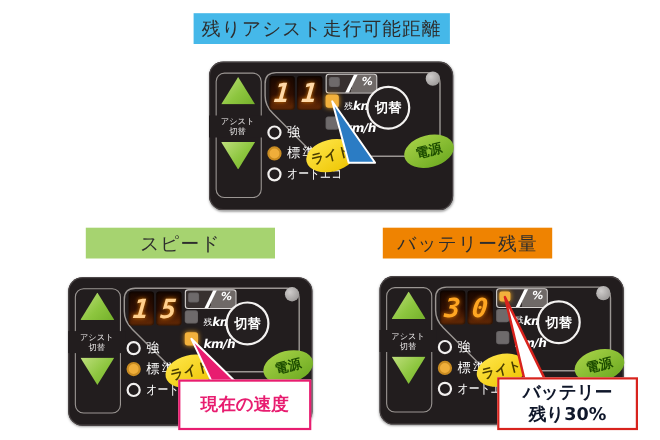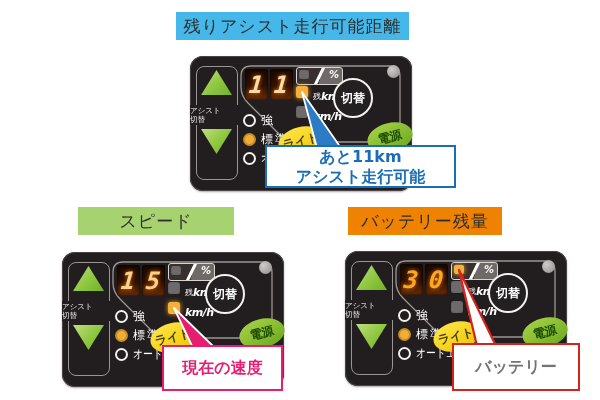--- a/index.html
+++ b/index.html
@@ -16,21 +16,21 @@
          box-shadow:0 1px 2px rgba(0,0,0,.35), inset 0 0 0 1px #4a4445;}
 
   
   .leftcol{position:absolute;left:6px;top:10px;width:40px;height:112px;
            border:1.3px solid #9b9693;border-radius:8px;}
   .tri{position:absolute;left:11px;width:31px;height:25px;
        background:linear-gradient(135deg,#bfdf7d,#8dc63f 55%,#74b02a);}
   .tri-up{top:14px;clip-path:polygon(50% 0,100% 100%,0 100%);}
   .tri-down{top:73px;clip-path:polygon(0 0,100% 0,50% 100%);}
   .assist-label{position:absolute;left:0;top:49px;width:52px;background:#221d1e;
-                color:#f0eeee;font-size:7.5px;line-height:9px;text-align:left;padding:1px 0;}
+                color:#f0eeee;font-size:7.5px;line-height:9px;text-align:center;padding:1px 0;}
 
   
   .cluster{position:absolute;left:0;top:0;width:222px;height:135px;pointer-events:none;}
 
   
   .display{position:absolute;left:55px;top:13px;display:flex;gap:2px;}
   .cell{width:23px;height:31px;border-radius:3px;
         background:linear-gradient(180deg,#190800 0%,#311003 55%,#6b2d06 100%);
         box-shadow:inset 0 0 3px #000;display:flex;align-items:center;justify-content:center;}
   .digit{font-family:"DejaVu Sans Mono","Liberation Mono",monospace;
@@ -135,21 +135,21 @@
       <span class="mode-label m2">標準</span>
       <span class="radio r3"></span>
       <span class="mode-label m3">オートエコ</span>
 
       <div class="oval btn-light">ライト</div>
       <div class="oval btn-power">電源</div>
     </div>
   </div>
 
   <div class="abs">
-    <div class="sec-header" style="left: 78px; top: 207px; width: 156px; background: rgb(166, 211, 112); text-align: right;">スピード</div>
+    <div class="sec-header" style="left: 78px; top: 207px; width: 172px; background: rgb(166, 211, 112); text-align: right;">スピード</div>
 
     <div class="panel" style="left:62px;top:252px;">
       <div class="leftcol"></div>
       <div class="tri tri-up"></div>
       <div class="assist-label">
         <div>アシスト</div>
         <div>切替</div>
       </div>
       <div class="tri tri-down"></div>
 
@@ -240,24 +240,21 @@
       <div class="oval btn-power">電源</div>
     </div>
   </div>
 
   <svg class="tails" viewBox="0 0 600 400">
     <polygon points="302,92 317,148 341,148" stroke-width="1.8" stroke-linejoin="round" fill="#2b7cc4" stroke="#ffffff"></polygon>
     <polygon points="174,308 193,348 215,348" stroke-width="1.8" stroke-linejoin="round" fill="#e81d70" stroke="#ffffff"></polygon>
     <polygon points="459,270 477,346 496,346" stroke-width="2.2" stroke-linejoin="round" fill="#ffffff" stroke="#d8231d"></polygon>
   </svg>
 
-  <div class="callout" style="left: 265px; top: 145px; width: 191px; height: 43px; border-color: rgb(26, 109, 184); color: rgb(26, 109, 184);">
-    <div>あと11km</div>
-    <div>アシスト走行可能</div>
-  </div>
   <div class="callout" style="left: 162px; top: 345px; width: 121px; height: 46px; border-color: rgb(232, 29, 112); color: rgb(232, 29, 112);">
     <div>現在の速度</div>
   </div>
-  <div class="callout" style="left: 452px; top: 343px; width: 128px; height: 48px; border-color: rgb(216, 35, 29); color: #737373;">
+  <div class="callout" style="left: 452px; top: 343px; width: 128px; height: 48px; border-color: rgb(216, 35, 29); color: #0f172a;">
     <div>バッテリー</div>
+    <div>残り30%</div>
   </div>
 
 </div>
 
 </body></html>

